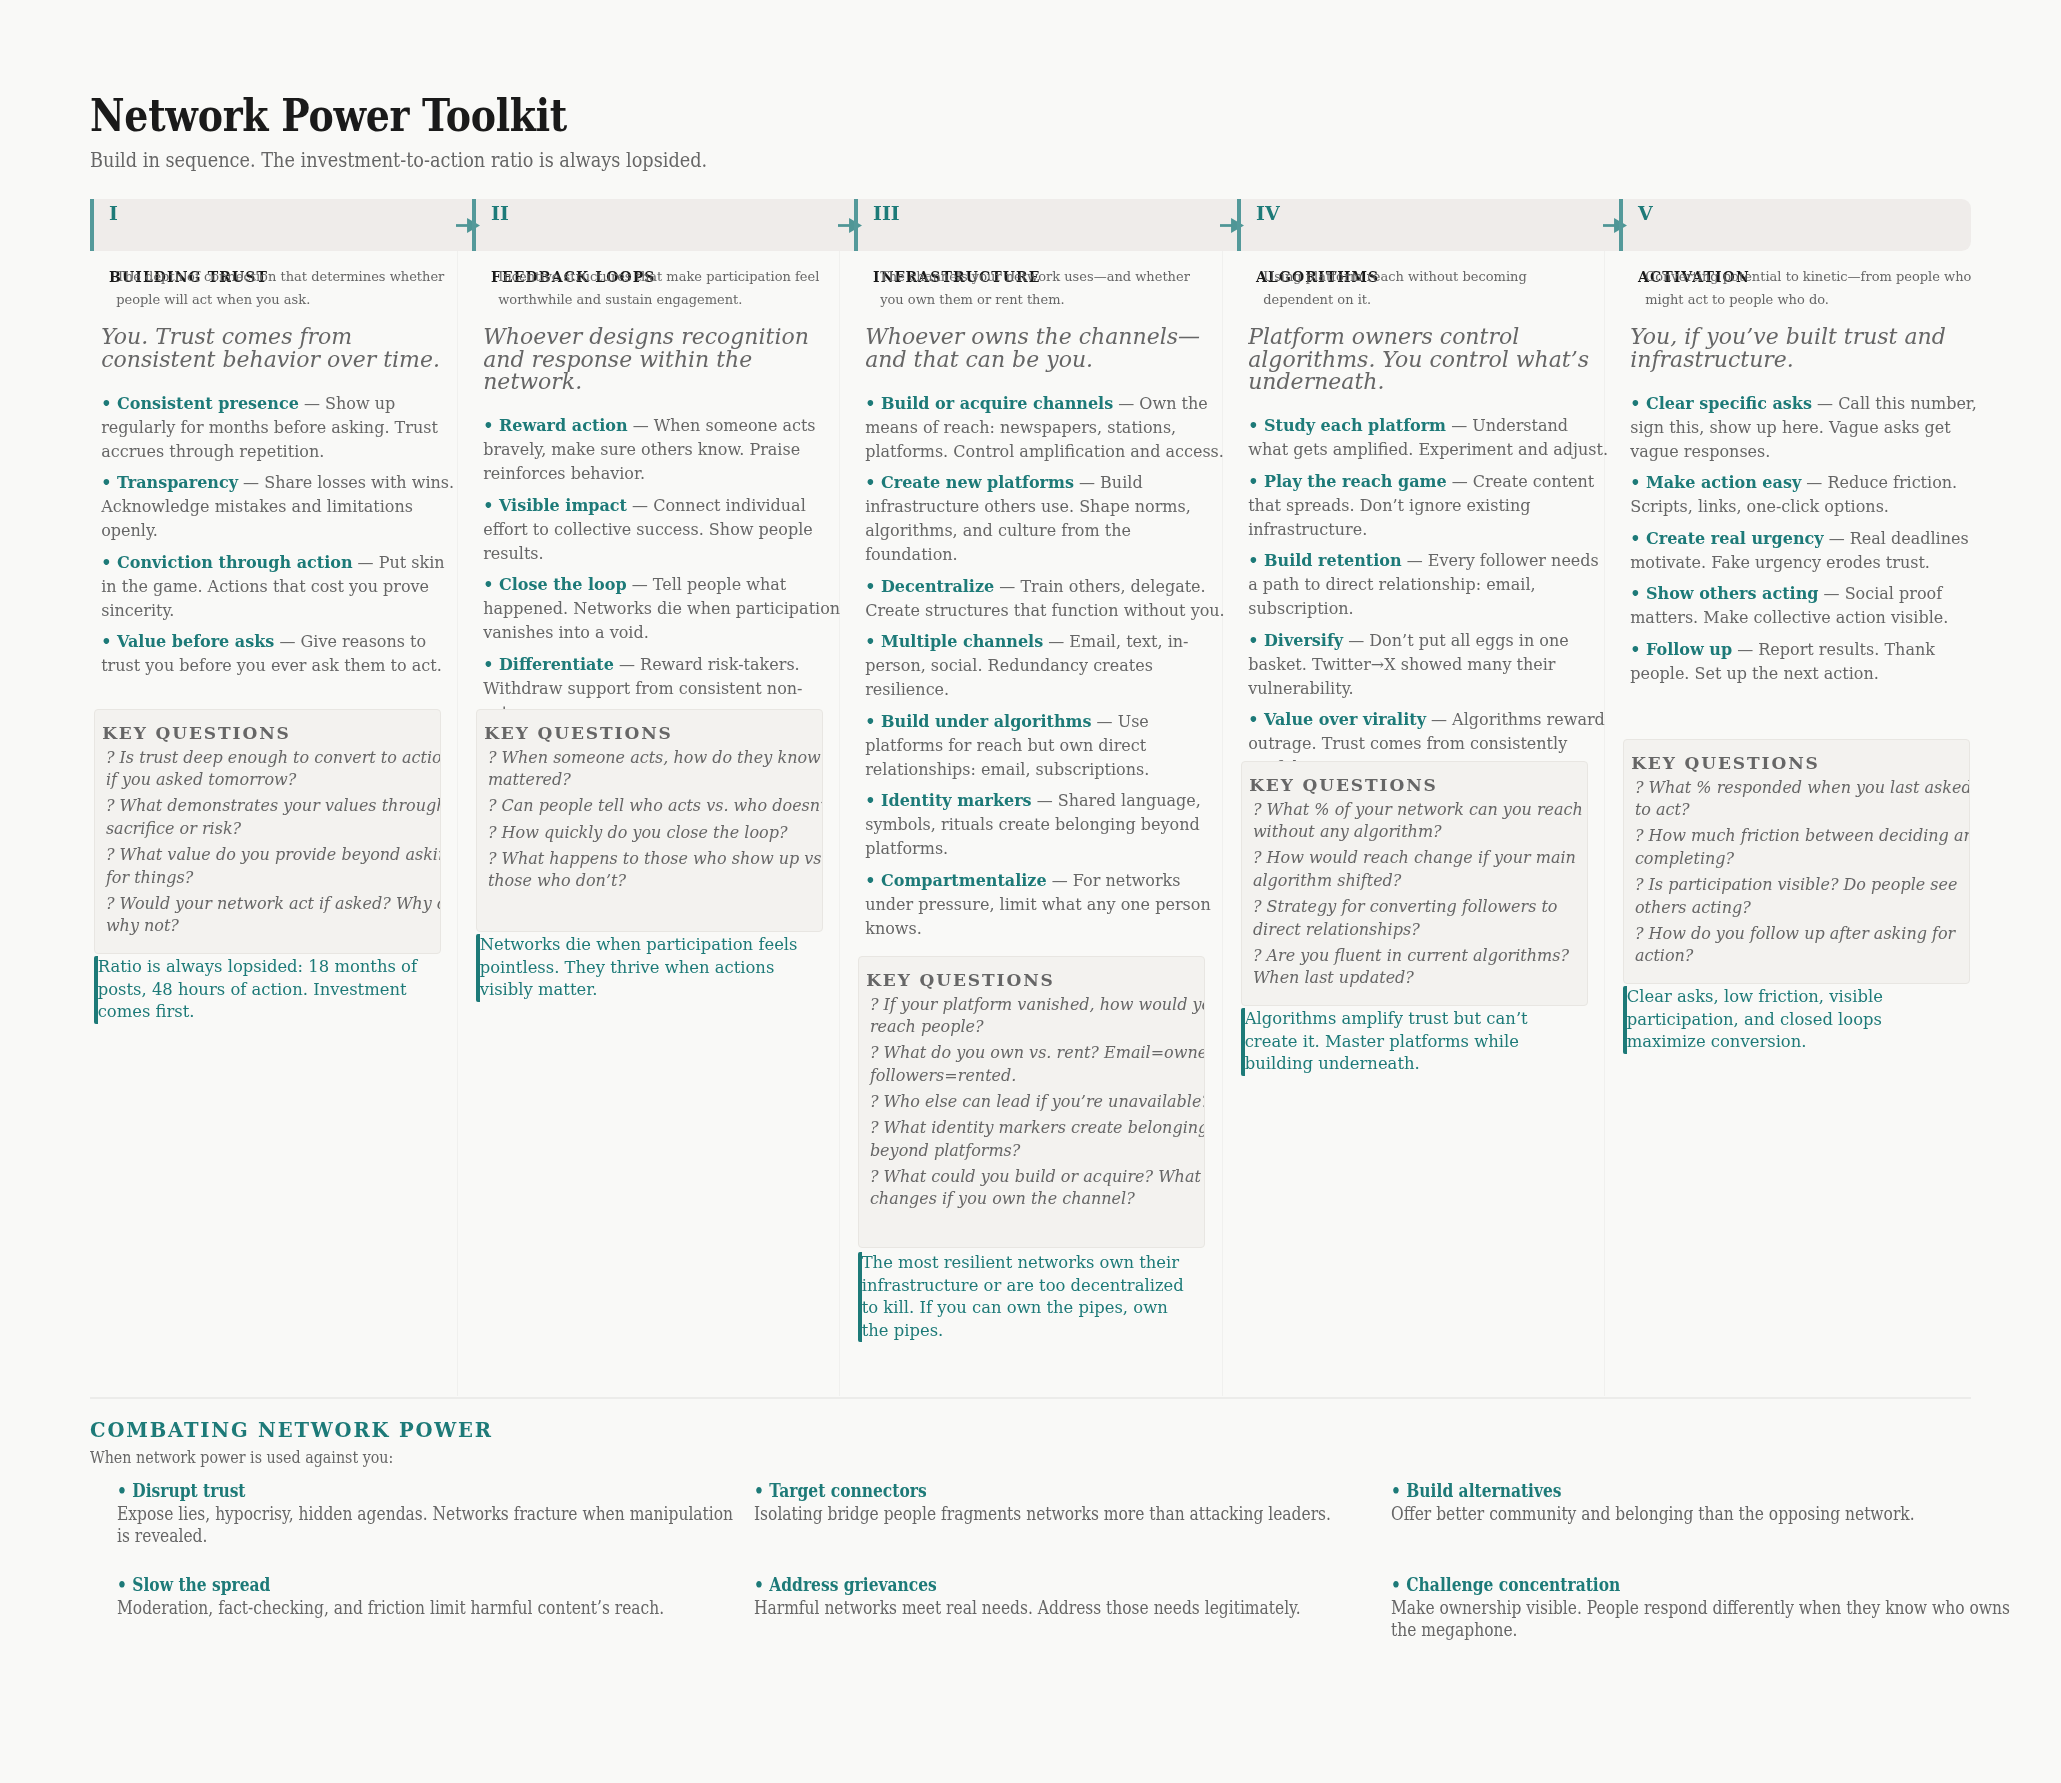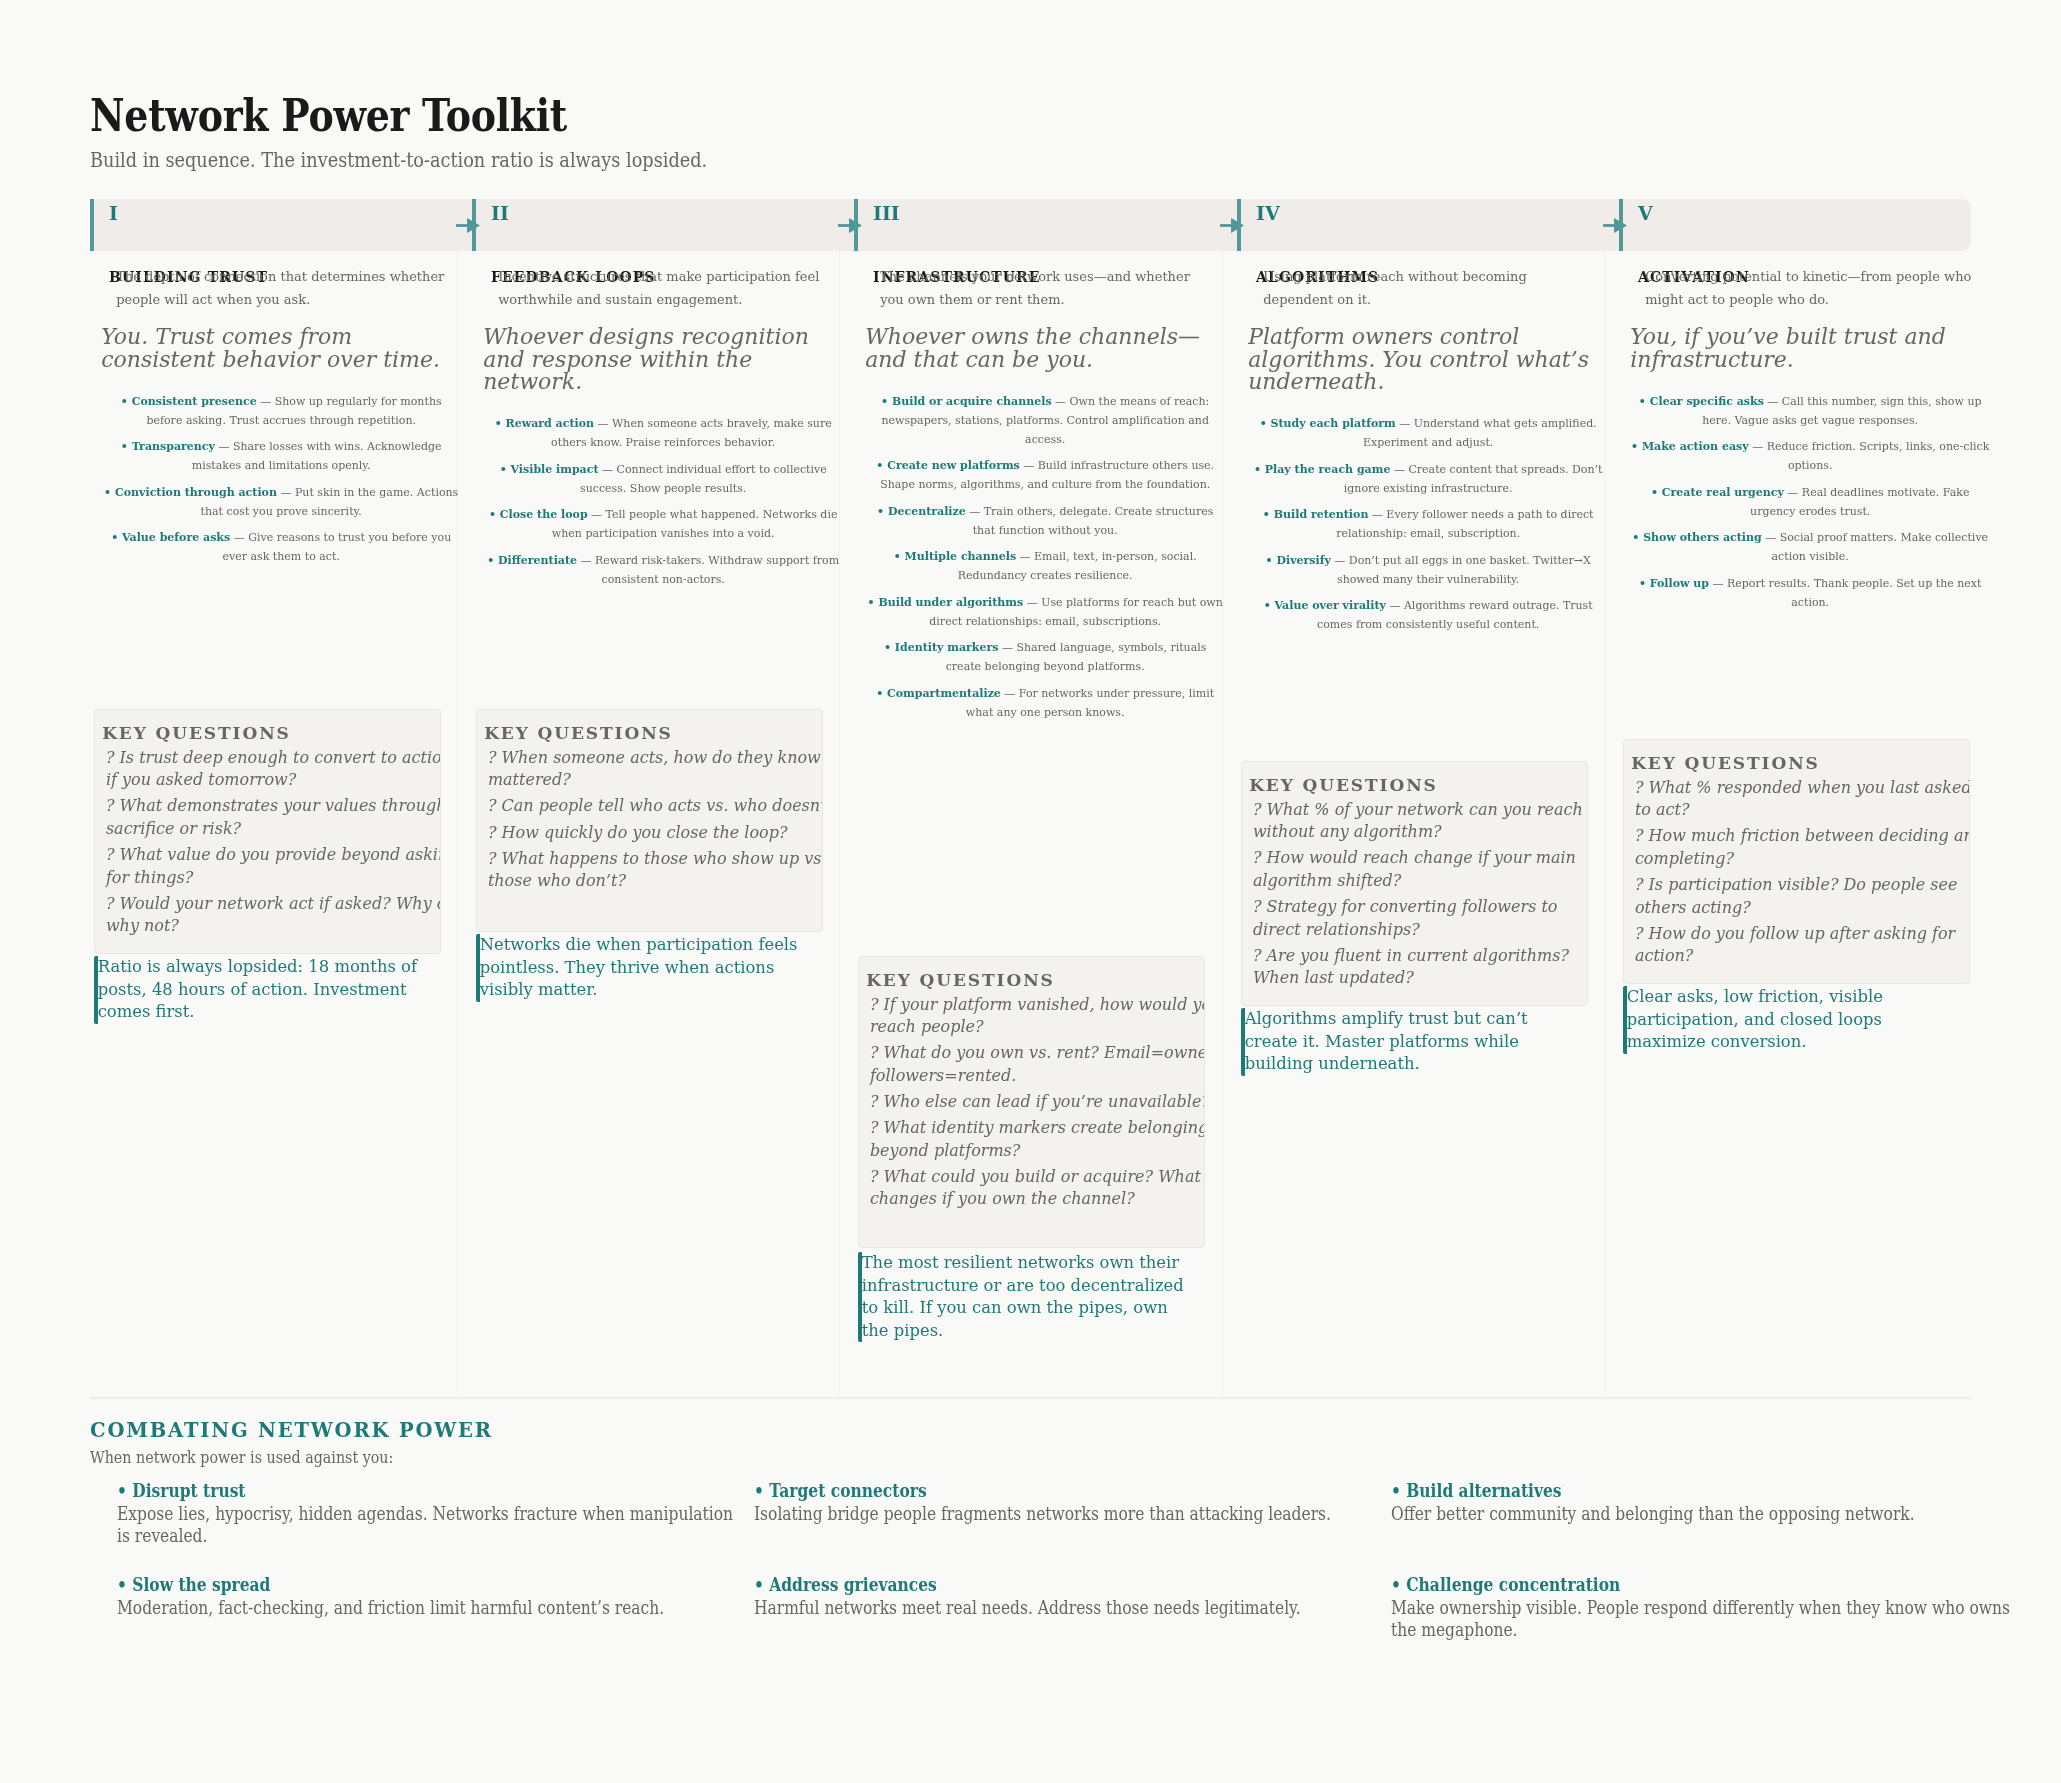--- a/index.html
+++ b/index.html
@@ -54,21 +54,21 @@
   }
   .arrow {
     position: absolute; top: 19px; right: 0px; width: 24px; height: 15px;
   }
   .col-body {
     position: absolute; left: 11.2px; top: 52px; width: 360px; overflow: hidden;
   }
   .desc { font-size: 13px; line-height: 22.5px; color: #666; margin: 15px; }
   .who { font-size: 22px; line-height: 22.5px; color: #666; font-style: italic; margin: 1.9px 0 0 0; }
   .items { margin-top: 20.6px; }
-  .item { font-size: 11px; line-height: 19px; color: #666; margin-bottom: 7.5px; text-align: center; }
+  .item { font-size: 16px; line-height: 24px; color: #666; margin-bottom: 7.5px; }
   .item b { color: #1d7a78; font-weight: bold; }
   .kq {
     position: absolute; left: 3.7px; width: 347px;
     background: #f3f2ef; border: 1.4px solid #e8e6e2; border-radius: 4px;
     box-sizing: border-box; padding: 13px 0 9.4px 7.5px; overflow: hidden;
   }
   .kq-title {
     font-weight: bold; font-size: 17px; letter-spacing: 1.9px; color: #666; margin-bottom: 3.7px;
   }
   .kq-q { font-style: italic; font-size: 16px; line-height: 22.5px; color: #666; margin: 0 0 3.7px 3.7px; white-space: normal; width: 356px; }

